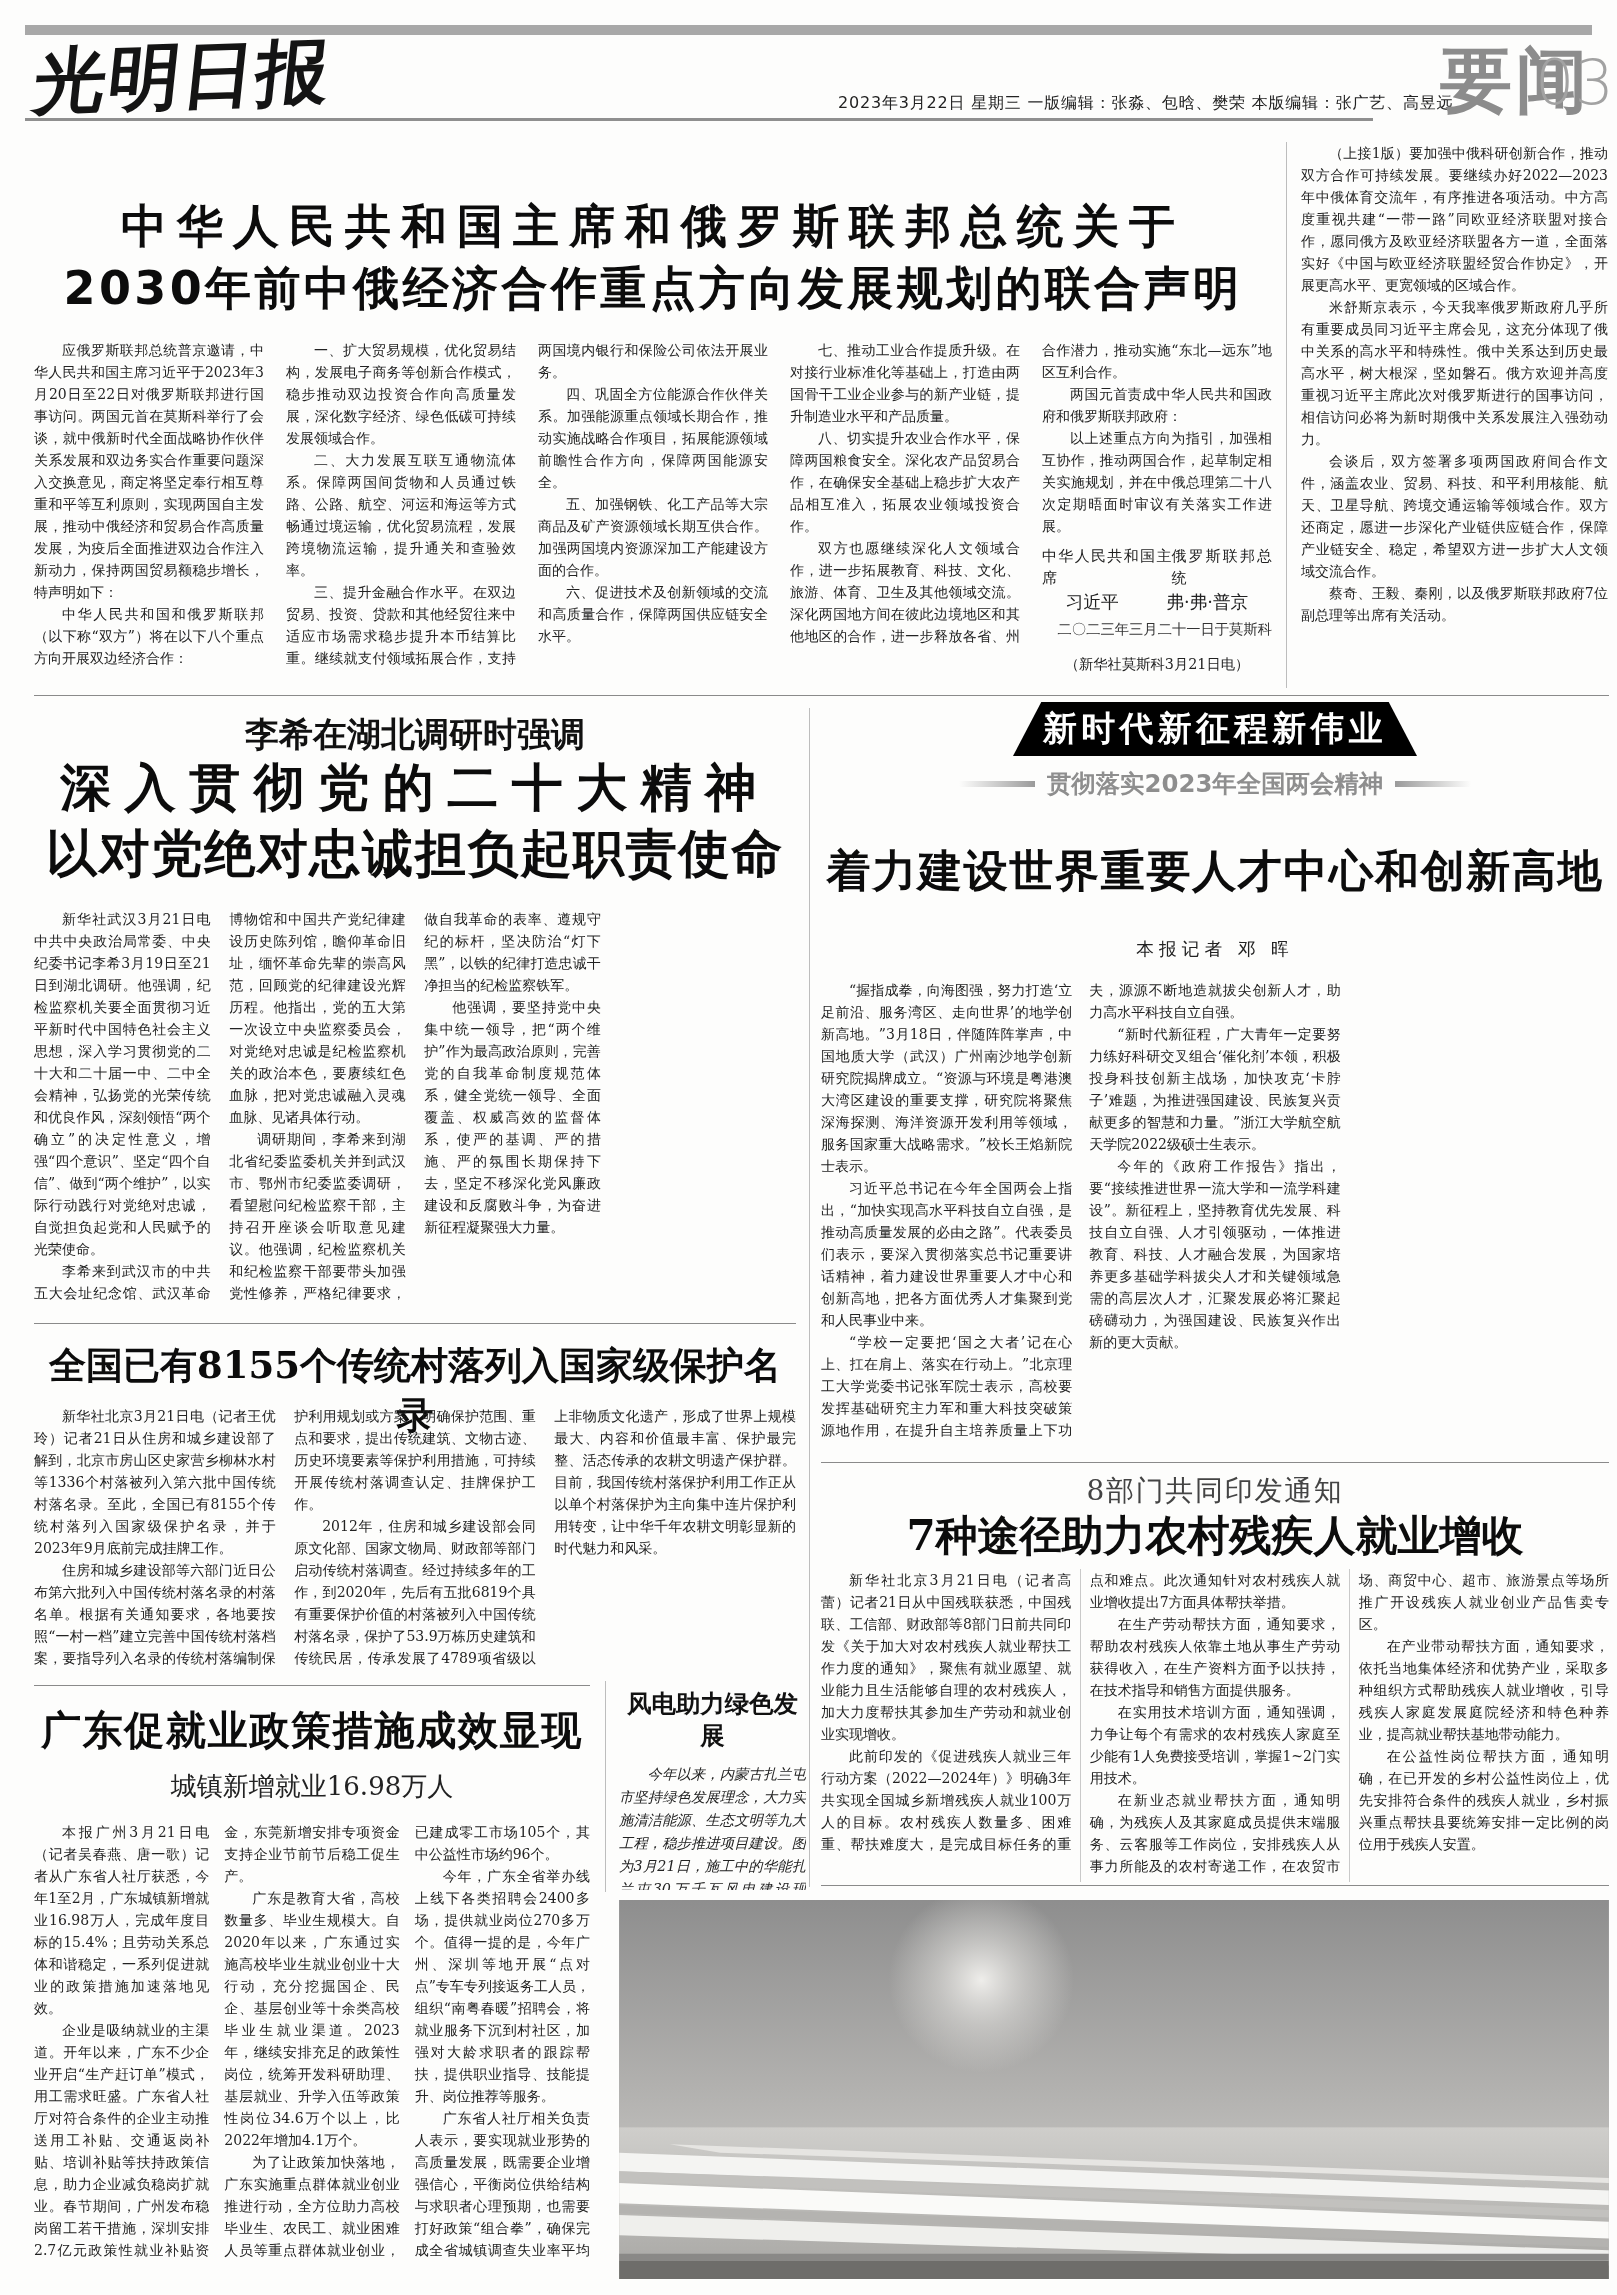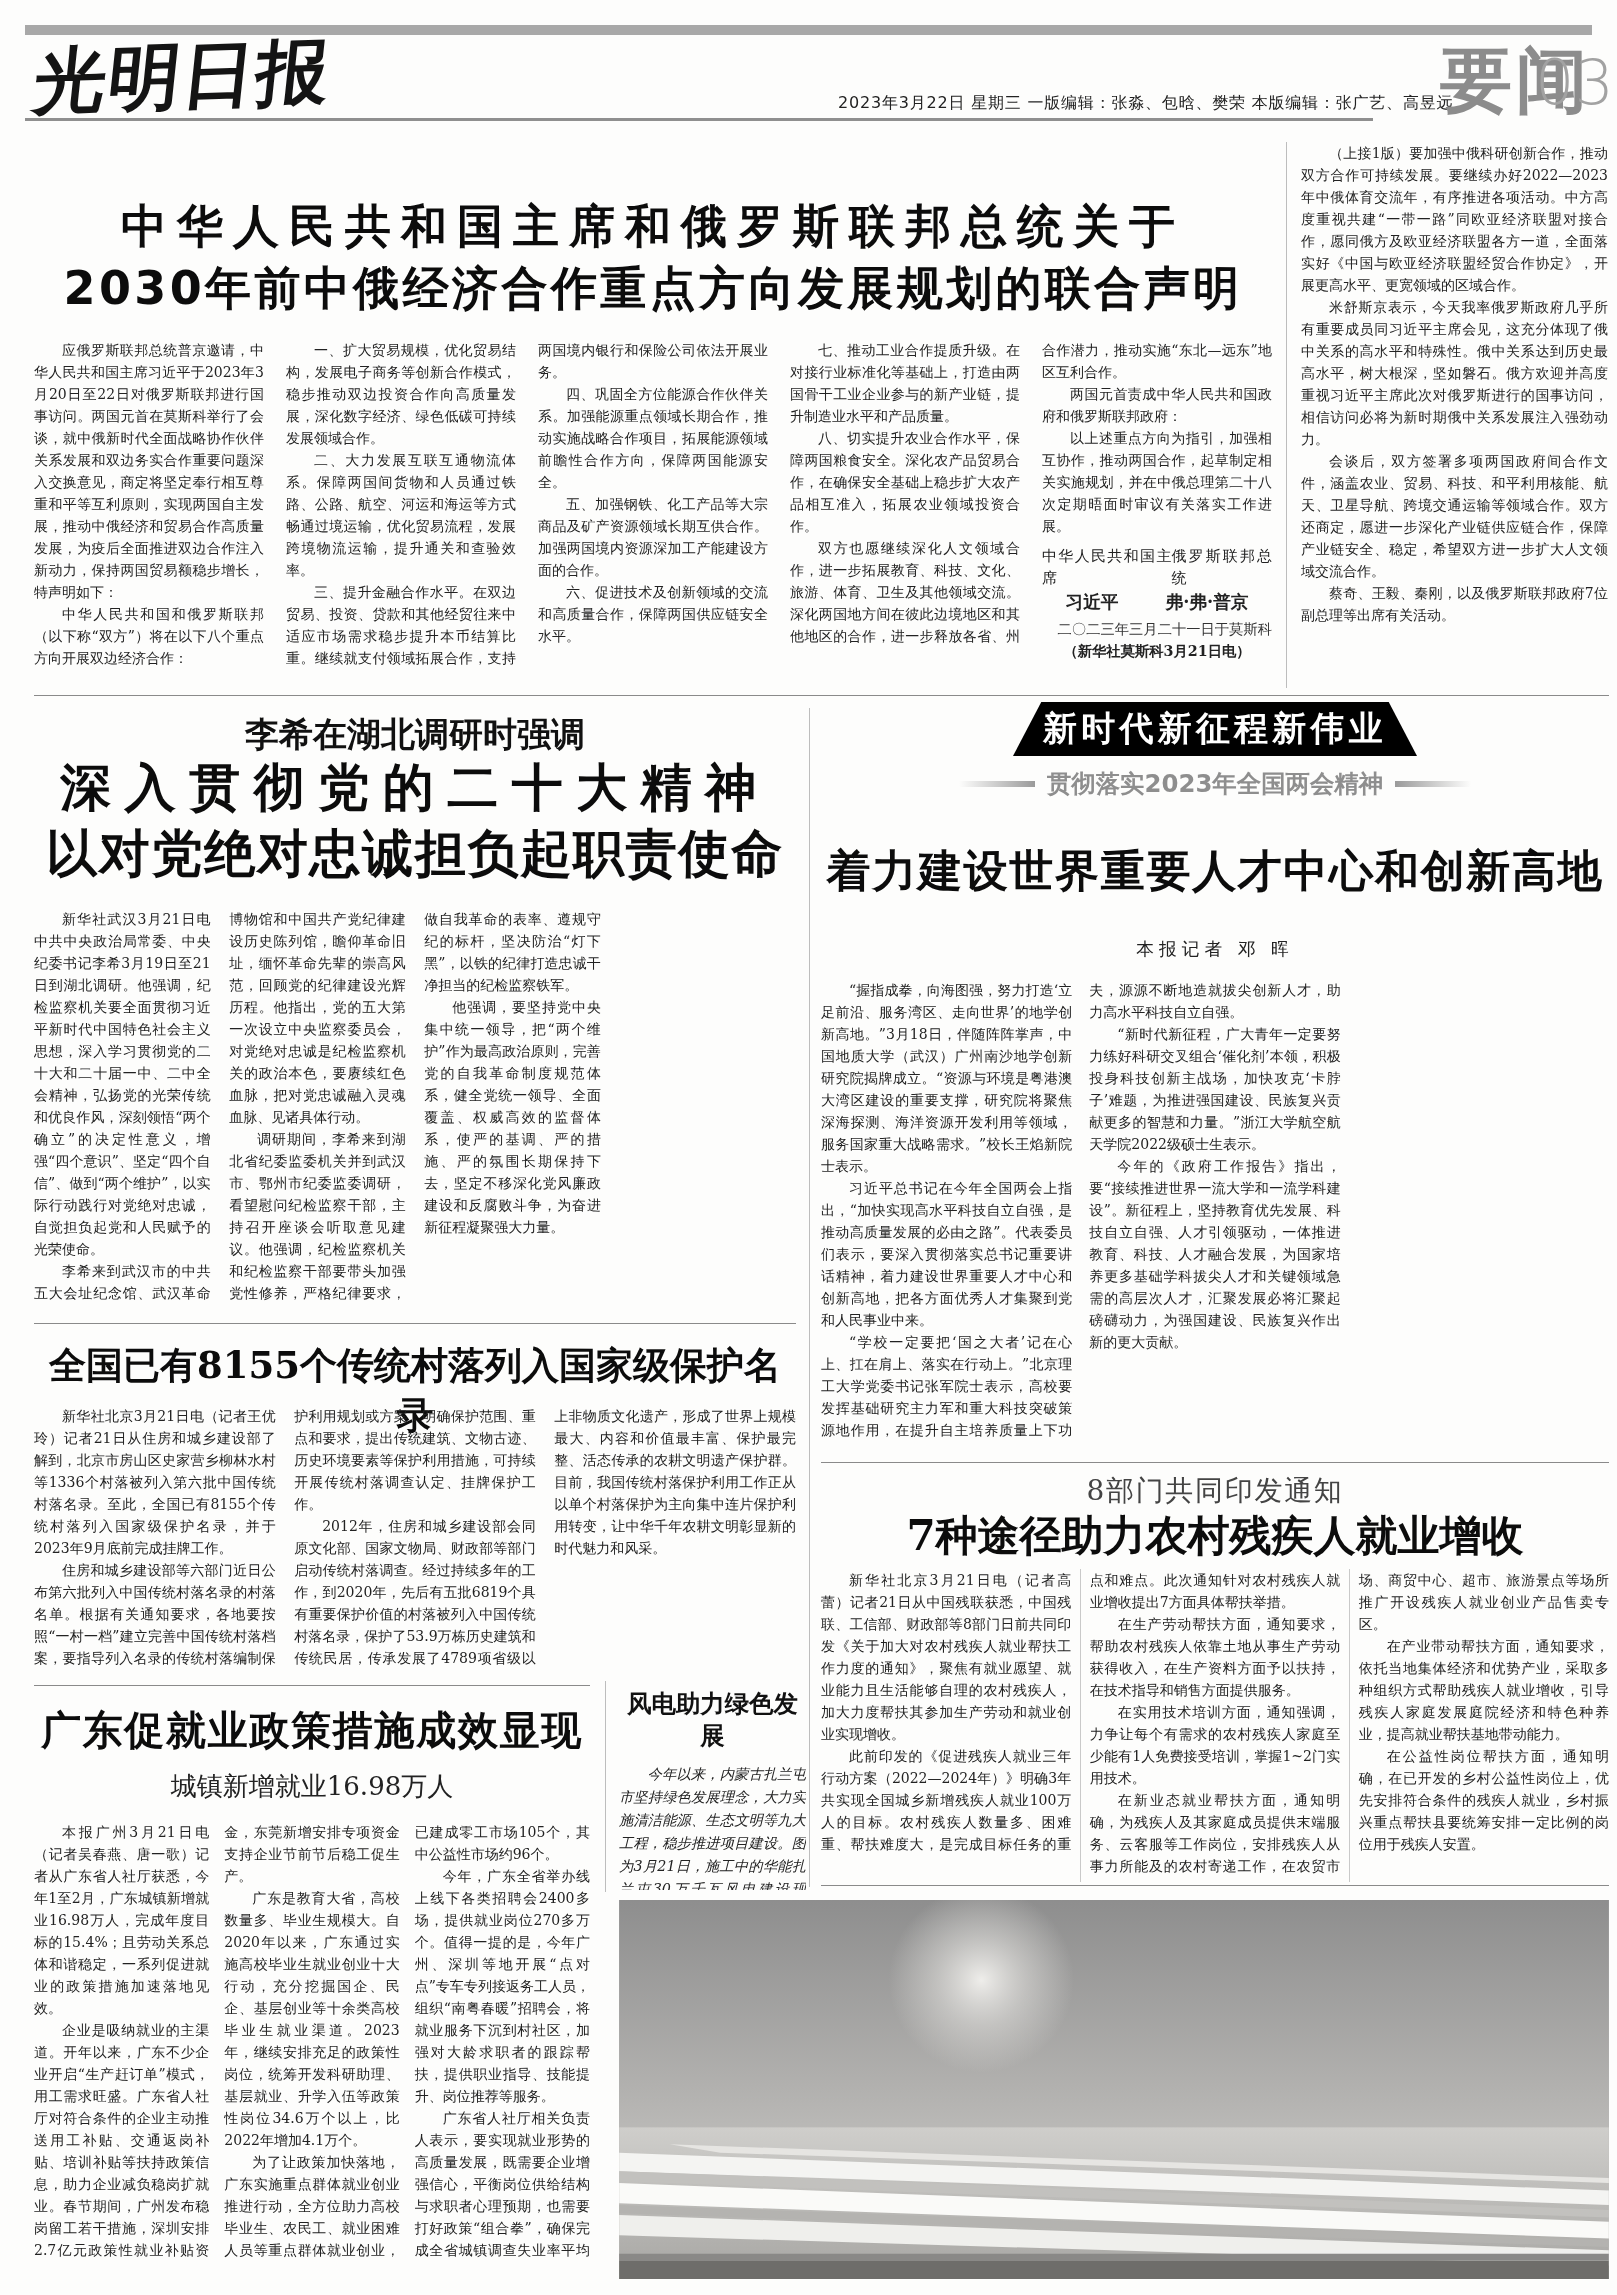--- a/index.html
+++ b/index.html
@@ -21,23 +21,23 @@
   .body-text p{margin:0;text-indent:2em;}
   .kai{font-style:italic;}
   
   .hlA{left:34px;top:195px;width:1238px;text-align:center;
        font-family:"DejaVu Sans","Liberation Sans",sans-serif;font-weight:900;color:#0c0c0c;}
   .hlA .l1{font-size:46px;letter-spacing:10px;line-height:1.35;}
   .hlA .l2{font-size:46px;letter-spacing:3.4px;line-height:1.35;}
   .bodyA{left:34px;top:339px;width:1238px;height:349px;column-count:5;column-gap:22px;column-fill:auto;}
   .sig{break-inside:avoid;margin-top:8.4px;text-indent:0;}
   .sig .titles{display:flex;justify-content:space-around;font-size:15px;margin:1.7px 0;}
-  .sig .names{display:flex;justify-content:space-around;font-size:17.7px;font-weight:bold;margin:1.7px 0;}
+  .sig .names{display:flex;justify-content:space-around;font-size:17.7px;font-weight:normal;margin:1.7px 0;}
   .sig .sdate{text-align:right;font-size:14.3px;color:#333;margin-top:5px;}
-  .sig .scredit{text-align:center;font-size:14.3px;font-weight:bold;margin-top:0;}
+  .sig .scredit{text-align:center;font-size:14.3px;font-weight:normal;margin-top:13px;}
   .vrule{width:0.8px;background:#bdbdbd;}
   .sidebarA{left:1301px;top:142px;width:307px;height:546px;}
   .divider{height:0.8px;background:#8a8a8a;}
   
   .kickerB{left:34px;top:712px;width:762px;text-align:center;font-size:34px;font-weight:bold;
            font-family:"DejaVu Sans","Liberation Sans",sans-serif;color:#111;}
   .hlB{left:34px;top:755px;width:762px;text-align:center;
        font-family:"DejaVu Sans","Liberation Sans",sans-serif;font-weight:900;color:#0c0c0c;}
   .hlB .l1{font-size:51px;letter-spacing:13.5px;line-height:1.3;}
   .hlB .l2{font-size:51px;letter-spacing:1.7px;line-height:1.3;}

